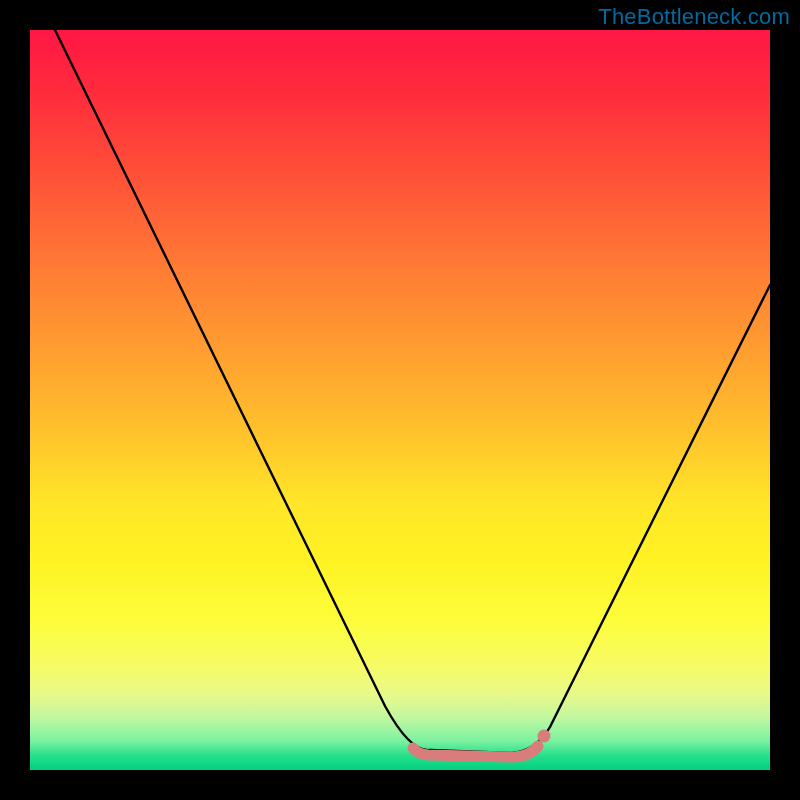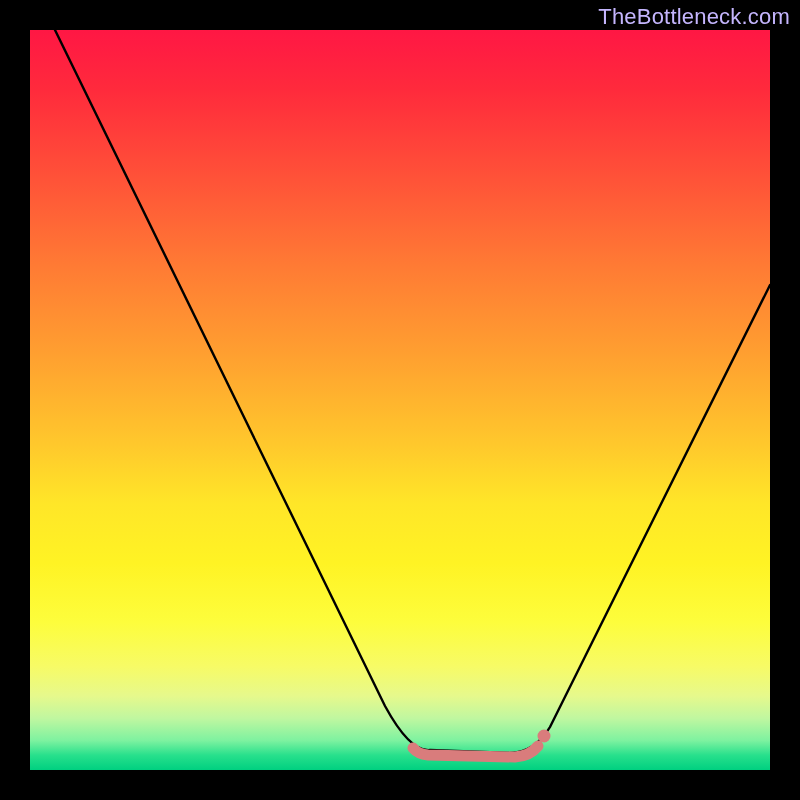--- a/index.html
+++ b/index.html
@@ -55,21 +55,21 @@
     position: absolute;
     left: 0;
     top: 0;
     width: 100%;
     height: 100%;
   }
   .watermark {
     position: absolute;
     top: 4px;
     right: 10px;
-    color: #c4b5fd;
+    color: #0369a1;
     font-size: 22px;
     font-weight: 500;
     letter-spacing: 0.2px;
   }
 </style>
 </head>
 <body>
 
 <div class="frame">
 

